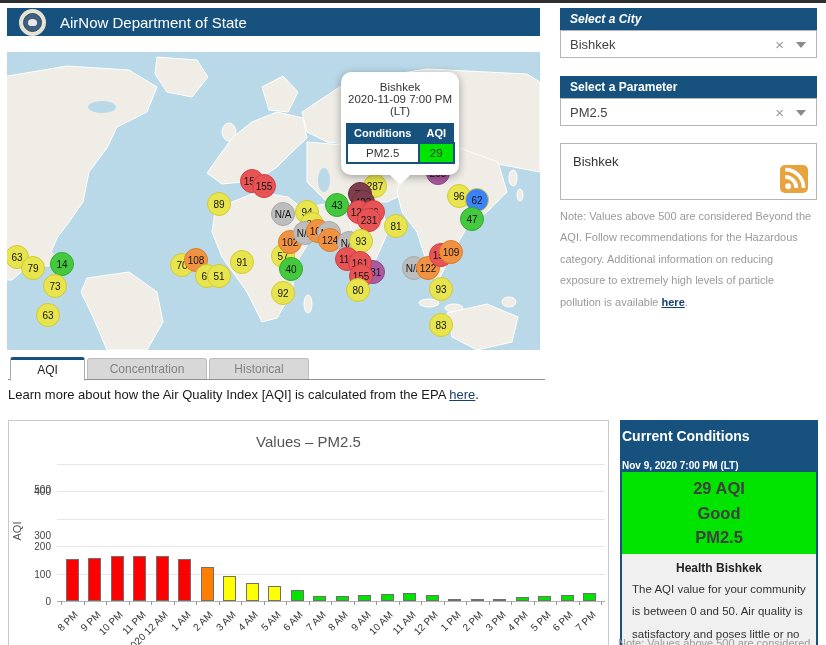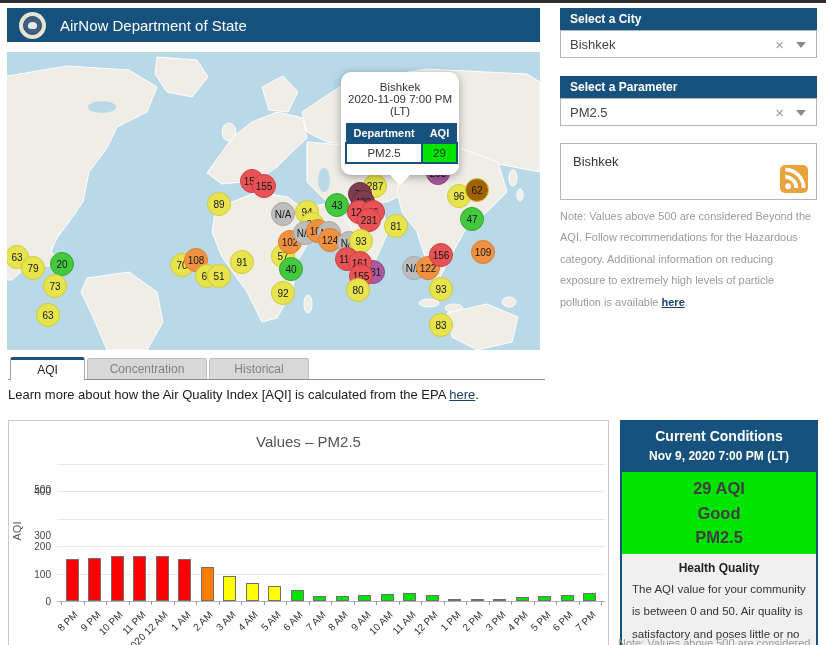--- a/index.html
+++ b/index.html
@@ -4,21 +4,21 @@
 <style>
   html,body{margin:0;padding:0;}
   body{
     width:826px;height:645px;position:relative;overflow:hidden;
     background:#ffffff;font-family:"Liberation Sans",sans-serif;
   }
   
   #top-strip{position:absolute;left:0;top:0;width:826px;height:3px;background:#2f2f2f;}
 
   
-  #app-header{position:absolute;left:7px;top:8px;width:533px;height:34px;background:#17527e;display:flex;align-items:center;}
+  #app-header{position:absolute;left:7px;top:8px;width:533px;height:28px;background:#17527e;display:flex;align-items:center;}
   .seal{width:27px;height:27px;border-radius:50%;background:#e7e3d2;margin-left:12px;display:flex;align-items:center;justify-content:center;flex:0 0 auto;}
   .seal-inner{width:19px;height:19px;border-radius:50%;background:#3e5f80;border:1px solid #2a4a66;box-sizing:border-box;}
   .seal-eagle{width:9px;height:7px;background:#e8e8e8;border-radius:50% 50% 40% 40%;margin:5px auto 0;}
   #app-title{color:#fff;font-size:15px;margin-left:14px;white-space:nowrap;}
 
   
   #map{position:absolute;left:7px;top:52px;width:533px;height:298px;background:#b9d8e8;overflow:hidden;}
   #land-svg{position:absolute;left:0;top:0;}
   .marker{
     position:absolute;width:24px;height:24px;border-radius:50%;
@@ -72,24 +72,24 @@
   .gridline{position:absolute;left:48px;width:548px;height:1px;background:#e6e6e6;}
   .gridline.axis{background:#b3b3b3;}
   .ytick-label{position:absolute;left:6px;width:36px;text-align:right;font-size:10px;color:#444;}
   .bar{position:absolute;box-sizing:border-box;border:1px solid #707070;cursor:pointer;}
   .xtick{position:absolute;width:1px;height:4px;background:#999;top:180px;}
   .xtick-label{position:absolute;width:76px;text-align:right;font-size:10px;color:#333;
     transform:rotate(-45deg);transform-origin:100% 0;top:188px;white-space:nowrap;}
 
   
   #current-conditions{position:absolute;left:620px;top:420px;width:198px;border:2px solid #17527e;background:#fff;box-sizing:border-box;}
-  #cc-head{background:#17527e;color:#fff;text-align:center;height:50px;padding-top:6px;box-sizing:border-box;}
+  #cc-head{background:#17527e;color:#fff;height:50px;padding-top:6px;box-sizing:border-box;}
   #cc-title{font-size:14px;font-weight:bold;}
   #cc-observed{font-size:10.5px;font-weight:bold;margin-top:2px;}
-  #cc-date{font-size:12px;font-weight:bold;margin-top:5px;}
+  #cc-date{font-size:10px;font-weight:bold;margin-top:16px;}
   #cc-green{background:#00e400;height:82px;display:flex;flex-direction:column;align-items:center;justify-content:center;
     font-size:16.5px;font-weight:bold;color:#404040;line-height:1.5;text-align:center;}
   #cc-health{background:#f0f0f0;padding:7px 10px 9px;}
   #cc-health-title{text-align:center;font-size:12px;font-weight:bold;color:#222;margin-bottom:3px;}
   #cc-health-body{font-size:11.5px;color:#333;line-height:1.95;}
   #bottom-note{position:absolute;left:618px;top:637px;width:202px;height:8px;overflow:hidden;font-size:11px;color:#9a9a9a;}
 </style>
 </head>
 <body>
 
@@ -129,21 +129,21 @@
       <ellipse cx="502" cy="250" rx="7" ry="5"></ellipse>
       <path d="M440,261 L480,252 L511,265 L505,290 L470,298 L445,285 Z"></path>
       <ellipse cx="317" cy="128" rx="6" ry="12" fill="#b9d8e8" stroke="none"></ellipse>
       <ellipse cx="288" cy="118" rx="10" ry="5" fill="#b9d8e8" stroke="none"></ellipse>
     </g>
   </svg>
 
   <div id="markers-layer">
       <div class="marker" style="left: -2px; top: 193px; background: rgb(231, 228, 77); border-color: rgb(207, 203, 56);">63</div>
       <div class="marker" style="left: 14px; top: 204px; background: rgb(231, 228, 77); border-color: rgb(207, 203, 56);">79</div>
-      <div class="marker" style="left: 43px; top: 200px; background: rgb(68, 201, 62); border-color: rgb(53, 168, 50);">20</div>
+      <div class="marker" style="left: 43px; top: 200px; background: rgb(68, 201, 62); border-color: rgb(53, 168, 50);">14</div>
       <div class="marker" style="left: 36px; top: 222px; background: rgb(231, 228, 77); border-color: rgb(207, 203, 56);">73</div>
       <div class="marker" style="left: 29px; top: 251px; background: rgb(231, 228, 77); border-color: rgb(207, 203, 56);">63</div>
       <div class="marker" style="left: 200px; top: 140px; background: rgb(231, 228, 77); border-color: rgb(207, 203, 56);">89</div>
       <div class="marker" style="left: 233px; top: 117px; background: rgb(232, 84, 86); border-color: rgb(209, 63, 66);">156</div>
       <div class="marker" style="left: 245px; top: 122px; background: rgb(232, 84, 86); border-color: rgb(209, 63, 66);">155</div>
       <div class="marker" style="left: 163px; top: 201px; background: rgb(231, 228, 77); border-color: rgb(207, 203, 56);">70</div>
       <div class="marker" style="left: 177px; top: 196px; background: rgb(240, 146, 66); border-color: rgb(217, 127, 46);">108</div>
       <div class="marker" style="left: 188px; top: 212px; background: rgb(231, 228, 77); border-color: rgb(207, 203, 56);">69</div>
       <div class="marker" style="left: 200px; top: 212px; background: rgb(231, 228, 77); border-color: rgb(207, 203, 56);">51</div>
       <div class="marker" style="left: 223px; top: 198px; background: rgb(231, 228, 77); border-color: rgb(207, 203, 56);">91</div>
@@ -169,49 +169,49 @@
       <div class="marker" style="left: 311px; top: 176px; background: rgb(240, 146, 66); border-color: rgb(217, 127, 46);">124</div>
       <div class="marker" style="left: 330px; top: 179px; background: rgb(189, 189, 189); border-color: rgb(168, 168, 168);">N/A</div>
       <div class="marker" style="left: 342px; top: 177px; background: rgb(231, 228, 77); border-color: rgb(207, 203, 56);">93</div>
       <div class="marker" style="left: 328px; top: 195px; background: rgb(232, 84, 86); border-color: rgb(209, 63, 66);">116</div>
       <div class="marker" style="left: 341px; top: 199px; background: rgb(232, 84, 86); border-color: rgb(209, 63, 66);">161</div>
       <div class="marker" style="left: 342px; top: 212px; background: rgb(232, 84, 86); border-color: rgb(209, 63, 66);">155</div>
       <div class="marker" style="left: 339px; top: 226px; background: rgb(231, 228, 77); border-color: rgb(207, 203, 56);">80</div>
       <div class="marker" style="left: 395px; top: 204px; background: rgb(189, 189, 189); border-color: rgb(168, 168, 168);">N/A</div>
       <div class="marker" style="left: 409px; top: 204px; background: rgb(240, 146, 66); border-color: rgb(217, 127, 46);">122</div>
       <div class="marker" style="left: 422px; top: 191px; background: rgb(232, 84, 86); border-color: rgb(209, 63, 66);">156</div>
-      <div class="marker" style="left: 464px; top: 188px; background: rgb(240, 146, 66); border-color: rgb(217, 127, 46);">109</div>
+      <div class="marker" style="left: 432px; top: 188px; background: rgb(240, 146, 66); border-color: rgb(217, 127, 46);">109</div>
       <div class="marker" style="left: 422px; top: 225px; background: rgb(231, 228, 77); border-color: rgb(207, 203, 56);">93</div>
       <div class="marker" style="left: 422px; top: 261px; background: rgb(231, 228, 77); border-color: rgb(207, 203, 56);">83</div>
       <div class="marker" style="left: 419px; top: 109px; background: rgb(170, 90, 158); border-color: rgb(145, 71, 138);">203</div>
       <div class="marker" style="left: 440px; top: 132px; background: rgb(231, 228, 77); border-color: rgb(207, 203, 56);">96</div>
-      <div class="marker" style="left: 458px; top: 126px; background: #a16207; border-color: rgb(207, 203, 56);">62</div>
+      <div class="marker" style="left: 458px; top: 136px; background: #3b82f6; border-color: rgb(207, 203, 56);">62</div>
       <div class="marker" style="left: 453px; top: 155px; background: rgb(68, 201, 62); border-color: rgb(53, 168, 50);">47</div>
     </div>
 
   <div id="map-popup">
     <div>Bishkek</div>
     <div>2020-11-09 7:00 PM</div>
     <div>(LT)</div>
     <table id="popup-table">
       <tbody>
           <tr>
-        <th>Department</th>
+        <th>Conditions</th>
         <th>AQI</th>
       </tr>
       <tr>
         <td>PM2.5</td>
         <td id="popup-aqi-cell" style="background: rgb(0, 228, 0);">29</td>
       </tr>
     </tbody>
       </table>
   </div>
 </div>
 
-<div class="side-head" style="top:8px;">Select a City</div>
+<div class="side-head" style="top:8px;font-style:italic;">Select a City</div>
 <div class="side-select" style="top:30px;">
   <span class="sel-text">Bishkek</span>
   <span class="sel-x">×</span>
   <span class="sel-caret"></span>
 </div>
 
 <div class="side-head" style="top:76px;">Select a Parameter</div>
 <div class="side-select" style="top:98px;">
   <span class="sel-text">PM2.5</span>
   <span class="sel-x">×</span>
@@ -340,18 +340,18 @@
   <div id="cc-head">
     <div id="cc-title">Current Conditions</div>
     <div id="cc-date">Nov 9, 2020 7:00 PM (LT)</div>
   </div>
   <div id="cc-green" style="background: rgb(0, 228, 0);">
     <div>29 AQI</div>
     <div>Good</div>
     <div>PM2.5</div>
   </div>
   <div id="cc-health">
-    <div id="cc-health-title">Health Quality</div>
+    <div id="cc-health-title">Health Bishkek</div>
     <div id="cc-health-body">The AQI value for your community is between 0 and 50. Air quality is satisfactory and poses little or no health risk.</div>
   </div>
 </div>
 
 <div id="bottom-note">Note: Values above 500 are considered Beyond the AQI.</div>
 
 </body></html>

